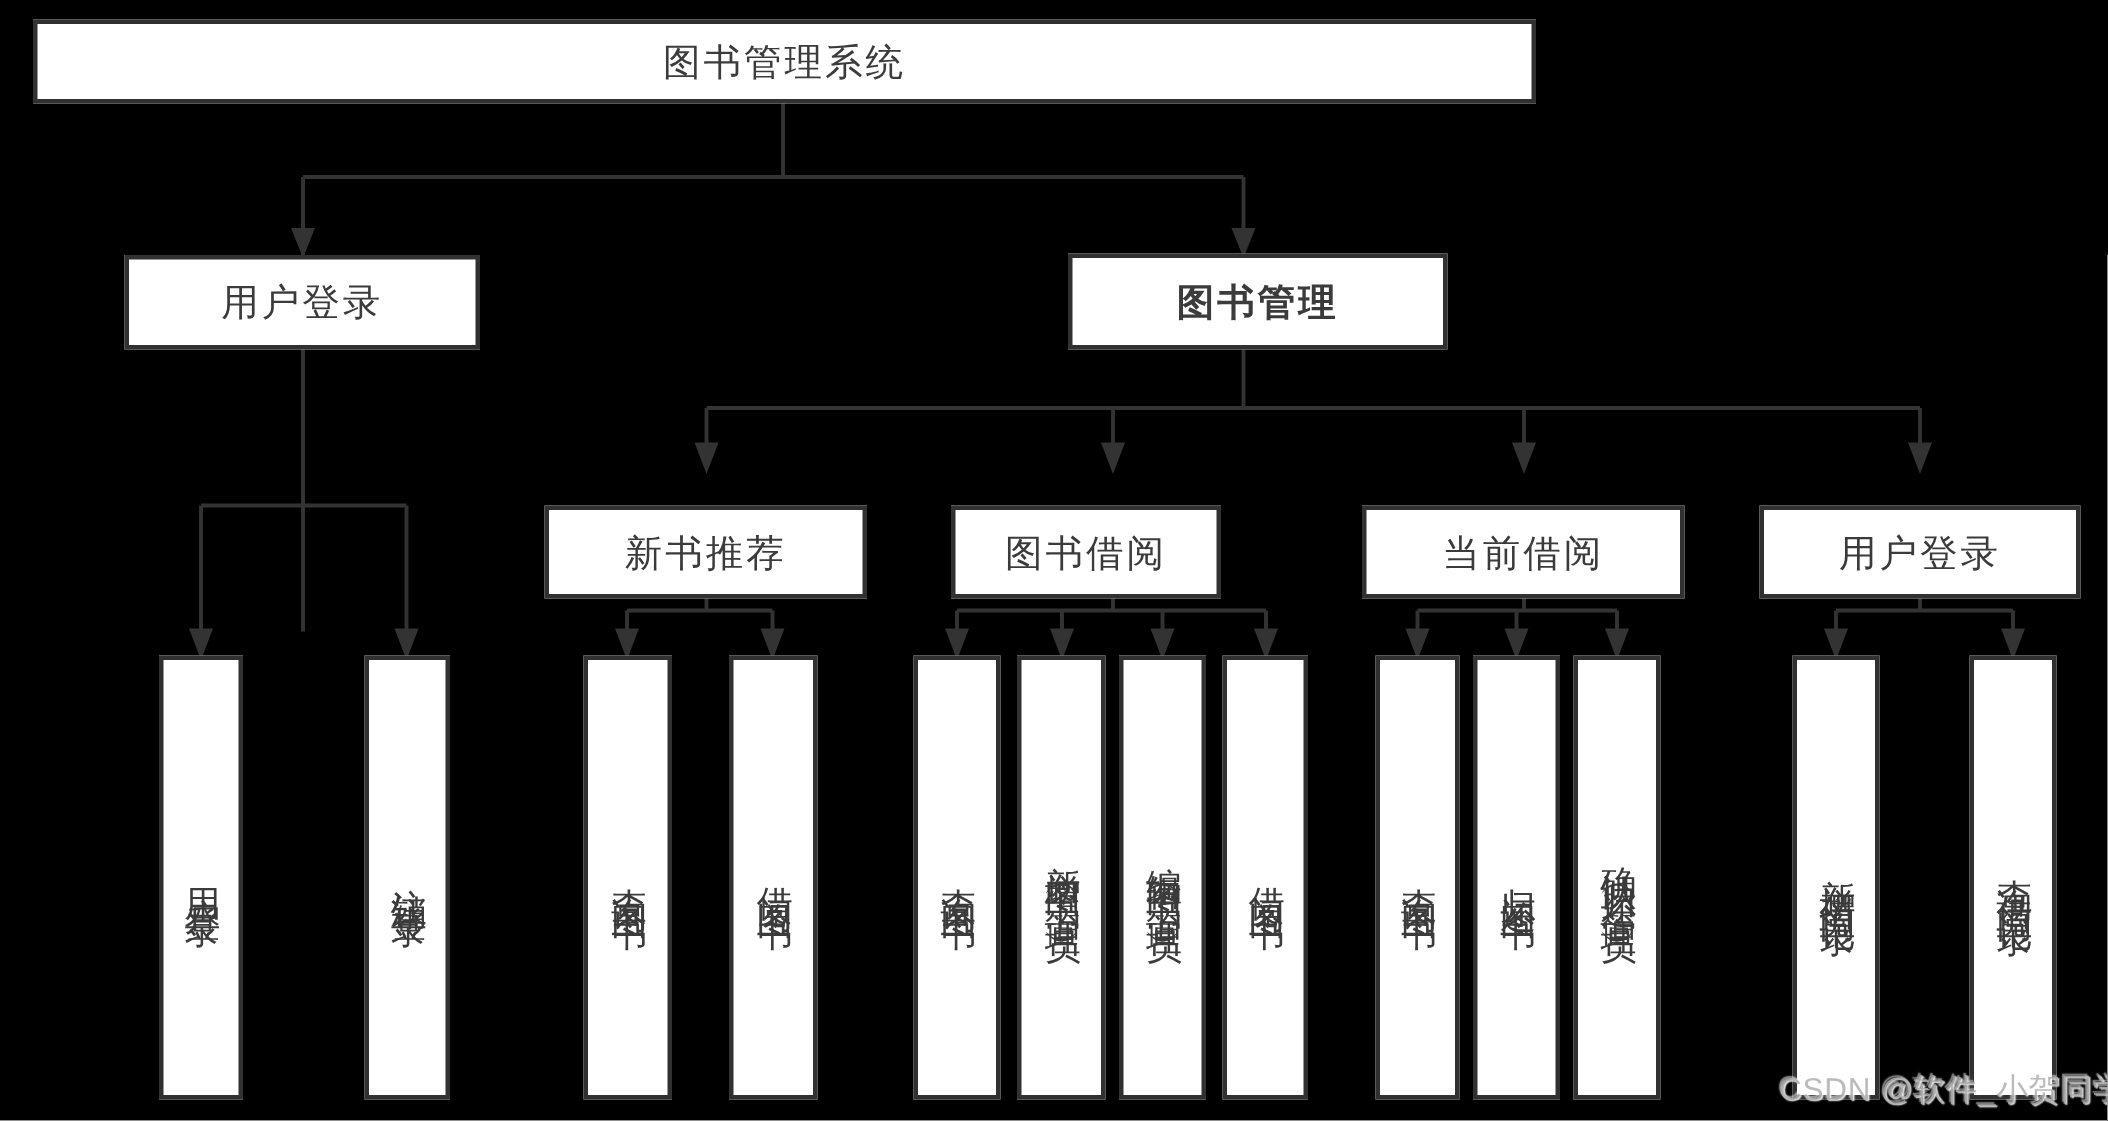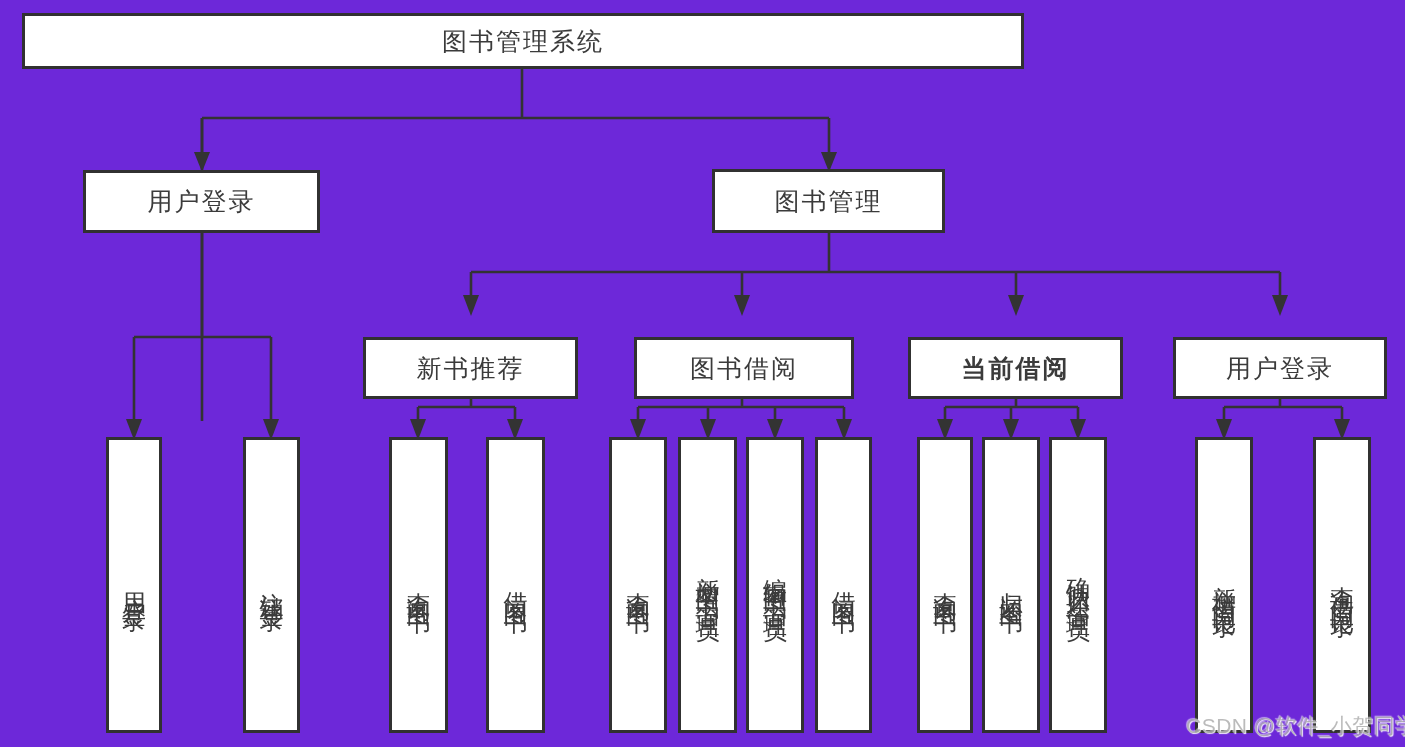--- a/index.html
+++ b/index.html
@@ -2,21 +2,21 @@
 <html><head>
 <meta charset="utf-8">
 <style>
   * { margin: 0; padding: 0; box-sizing: border-box; }
   html, body { background: #ffffff; }
   body { font-family: "Liberation Sans", "DejaVu Sans", sans-serif; }
   .stage {
     position: relative;
     width: 1405px;
     height: 747px;
-    background: #6d28d9;
+    background: #000000;
     overflow: hidden;
     text-align: center;
   }
   .connectors {
     position: absolute;
     inset: 0;
     width: 1405px;
     height: 747px;
     pointer-events: none;
   }
@@ -108,31 +108,31 @@
     </g>
   </svg>
 
   <div class="node root-node">
     <span>图书管理系统</span>
   </div>
 
   <div class="node l1-node" style="left:83px;width:237px;">
     <span>用户登录</span>
   </div>
-  <div class="node l1-node" style="left:712px;width:233px;top:169px;height:64px;">
+  <div class="node l1-node" style="left:712px;width:253px;top:169px;height:64px;font-weight:bold;">
     <span>图书管理</span>
   </div>
 
   <div class="node mid-node" style="left:363px;width:215px;">
     <span>新书推荐</span>
   </div>
-  <div class="node mid-node" style="left:634px;width:220px;">
+  <div class="node mid-node" style="left:634px;width:180px;">
     <span>图书借阅</span>
   </div>
-  <div class="node mid-node" style="left:908px;width:215px;font-weight:bold;">
+  <div class="node mid-node" style="left:908px;width:215px;">
     <span>当前借阅</span>
   </div>
   <div class="node mid-node" style="left:1173px;width:214px;">
     <span>用户登录</span>
   </div>
 
   <div class="node leaf" style="left:106px;width:56px;">
     <span class="vlabel">用户登录</span>
   </div>
   <div class="node leaf" style="left:243px;width:57px;">

